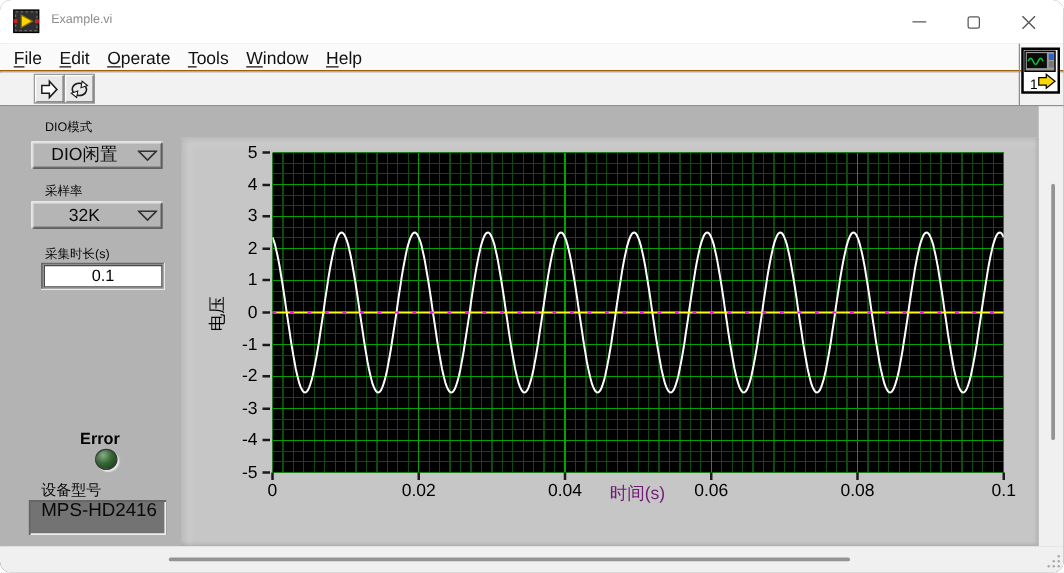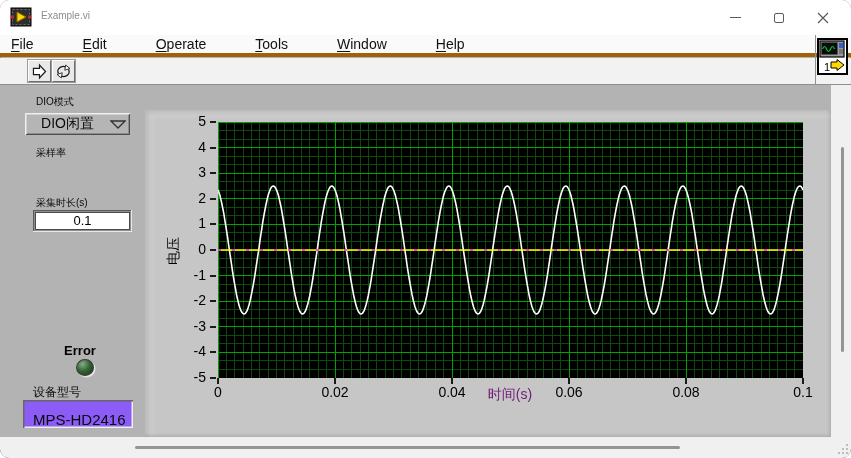--- a/index.html
+++ b/index.html
@@ -12,21 +12,21 @@
   
   .titlebar{position:absolute;left:0;top:0;width:100%;height:35px;background:#ffffff;}
   .app-icon{position:absolute;left:10px;top:6px;width:22px;height:22px;}
   .title{position:absolute;left:41px;top:10px;font-size:10px;color:#8c8c8c;}
   .win-controls{position:absolute;right:6px;top:0;height:35px;display:flex;}
   .win-btn{width:44px;height:35px;display:flex;align-items:center;justify-content:center;}
   .min-glyph{width:11px;height:1px;background:#5a5a5a;}
   .max-glyph{width:10px;height:10px;border:1.2px solid #5a5a5a;border-radius:2px;}
   
   .menubar{position:absolute;left:0;top:35px;width:100%;height:22px;background:#fafafa;
-    border-bottom:4px solid #a16207;display:flex;align-items:center;padding-left:4px;gap:35px;}
+    border-bottom:1px solid #a16207;display:flex;align-items:center;padding-left:4px;}
   .menu-item{font-size:14px;color:#111;padding:2px 7px;white-space:nowrap;}
   .menu-item .u{text-decoration:underline;text-underline-offset:2px;}
   
   .toolbar{position:absolute;left:0;top:58px;width:100%;height:26px;background:#f2f2f2;}
   .toolbar-sep-bottom{position:absolute;left:0;top:84px;width:100%;height:1px;background:#8f8f8f;}
   .tb-btn{position:absolute;top:2px;width:23px;height:22px;background:#e9e9e9;
     border:1px solid;border-color:#ffffff #6f6f6f #6f6f6f #ffffff;
     box-shadow:0 0 0 1px #9a9a9a;padding:0;display:flex;align-items:center;justify-content:center;}
   .tb-run{left:28px;}
   .tb-cont{left:52px;}
@@ -42,23 +42,23 @@
   .dd-arrow{position:absolute;right:4px;top:7px;}
   .num-input{position:absolute;width:99px;height:22px;background:#8f8f8f;
     box-shadow:inset -1px -1px 0 #e8e8e8,inset 1px 1px 0 #5c5c5c;padding:2px;}
   .num-input-inner{width:100%;height:100%;background:#ffffff;border:1px solid #4a4a4a;
     font-size:13px;color:#000;text-align:center;line-height:16px;}
   .error-label{position:absolute;font-size:13px;font-weight:bold;color:#000;text-align:center;}
   .led{position:absolute;width:18px;height:17px;border-radius:50%;
     background:radial-gradient(circle at 35% 28%,#86ad86,#35663               5 45%,#1d421d 85%);
     background:radial-gradient(circle at 35% 28%,#86ad86,#356635 45%,#1d421d 85%);
     border:1px solid #3a3a3a;box-shadow:1.5px 1.5px 1px rgba(245,245,245,.8);}
-  .text-indicator{position:absolute;width:110px;height:28px;background:#8b5cf6;
+  .text-indicator{position:absolute;width:110px;height:28px;background:#737373;
     box-shadow:inset 1.5px 1.5px 0 #666,inset -1.5px -1.5px 0 #eee;
-    font-size:15px;color:#0a0a0a;display:flex;align-items:flex-end;padding-left:10px;}
+    font-size:15px;color:#0a0a0a;display:flex;align-items:flex-start;padding-left:10px;}
   
   .graph-control{position:absolute;left:145px;top:110px;width:686px;height:327px;background:#c6c6c6;
     box-shadow:inset 4px 3px 5px rgba(0,0,0,.14),inset -2px -2px 3px rgba(0,0,0,.10),inset 6px 5px 6px rgba(255,255,255,.35);}
   #plot{position:absolute;left:218px;top:122px;background:#000;display:block;}
   .tick-label{position:absolute;font-size:14px;color:#000;line-height:17px;}
   .tick-dash{position:absolute;background:#1b1b1b;}
   .y-axis-title{position:absolute;left:144px;top:242px;width:60px;text-align:center;
     font-size:14px;color:#000;transform:rotate(-90deg);}
   .x-axis-title{position:absolute;left:460px;top:386px;width:100px;text-align:center;
     font-size:14px;color:#701a75;}
@@ -141,20 +141,26 @@
 
   <div class="lv-label" style="left:36px;top:95px;">DIO模式</div>
   <div class="dropdown" style="left:25px;top:113px;">
     <span>DIO闲置</span>
     <svg class="dd-arrow" width="16" height="9" viewBox="0 0 16 9">
       <polygon points="1,1 15,1 8,8" fill="#b5b5b5" stroke="#333" stroke-width="1.3"></polygon>
     </svg>
   </div>
 
   <div class="lv-label" style="left:36px;top:146px;">采样率</div>
+  <div class="dropdown" style="left:25px;top:161px;">
+    <span>32K</span>
+    <svg class="dd-arrow" width="16" height="9" viewBox="0 0 16 9">
+      <polygon points="1,1 15,1 8,8" fill="#b5b5b5" stroke="#333" stroke-width="1.3"></polygon>
+    </svg>
+  </div>
 
   <div class="lv-label" style="left:36px;top:196px;">采集时长(s)</div>
   <div class="num-input" style="left:33px;top:210px;">
     <div class="num-input-inner">0.1</div>
   </div>
 
   <div class="error-label" style="left:48px;top:343px;width:64px;">Error</div>
   <div class="led" style="left:76px;top:359px;"></div>
 
   <div class="lv-label" style="left:33px;top:384px;font-size:12px;">设备型号</div>

